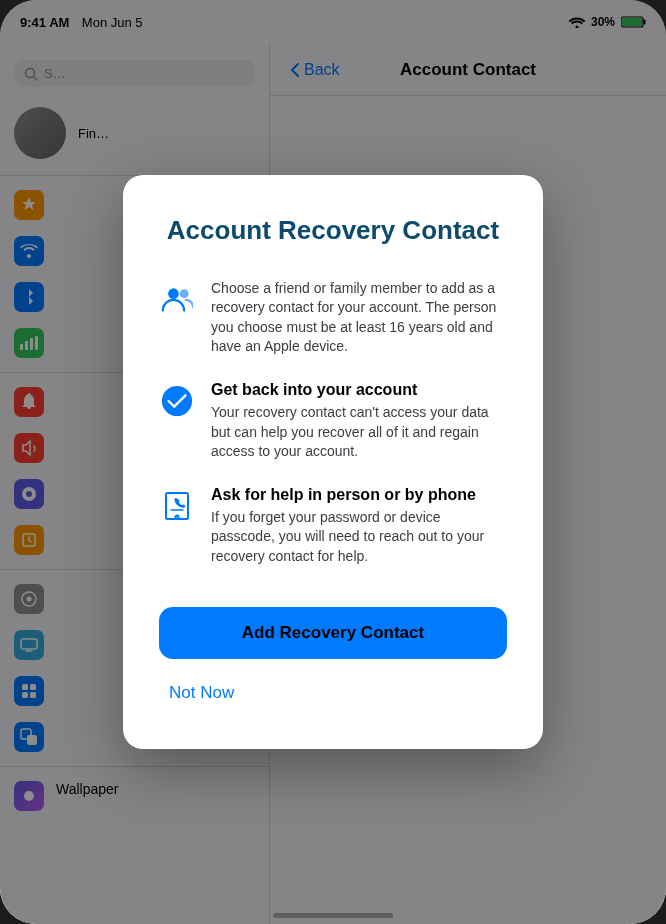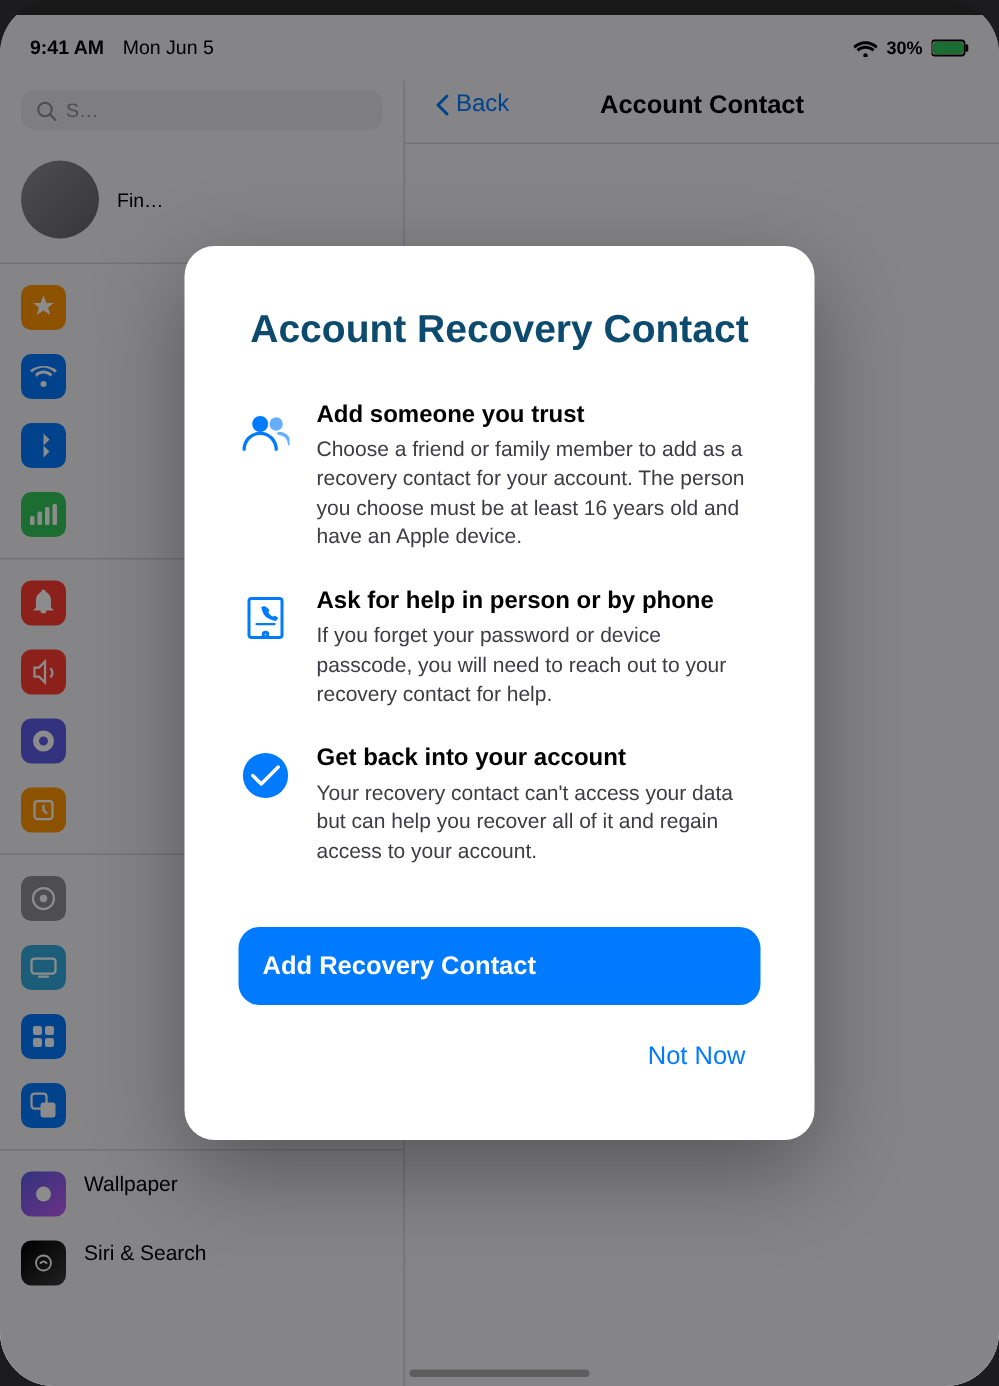--- a/index.html
+++ b/index.html
@@ -19,21 +19,21 @@
       height: 924px;
       background: #2c2c2e;
       border-radius: 36px;
       position: relative;
       overflow: hidden;
     }
 
     
     .status-bar {
       position: absolute;
-      top: 10px;
+      top: 0;
       left: 0;
       right: 0;
       height: 44px;
       background: #f2f2f7;
       display: flex;
       align-items: center;
       justify-content: space-between;
       padding: 0 20px;
       z-index: 100;
     }
@@ -250,40 +250,40 @@
     .feature-desc {
       font-size: 14px;
       color: #3c3c43;
       line-height: 1.4;
     }
 
     .btn-primary {
       width: 100%;
       padding: 16px;
       background: #007aff;
-      color: #ffffff;
+      color: #000000;
       font-size: 17px;
       font-weight: 600;
       border: none;
       border-radius: 14px;
       cursor: pointer;
       margin-bottom: 14px;
-      text-align: left;
+      text-align: center;
     }
 
     .btn-secondary {
       width: 100%;
       padding: 10px;
       background: transparent;
       color: #007aff;
       font-size: 17px;
       font-weight: 400;
       border: none;
       cursor: pointer;
-      text-align: right;
+      text-align: left;
     }
 
     
     .home-indicator {
       position: absolute;
       bottom: 6px;
       left: 50%;
       transform: translateX(-50%);
       width: 120px;
       height: 5px;
@@ -449,29 +449,20 @@
       <div class="sidebar-divider"></div>
 
       <div class="sidebar-item">
         <div class="app-icon" style="background:linear-gradient(135deg,#5e5ce6,#bf5af2);">
           <svg width="14" height="14" viewBox="0 0 14 14" fill="white">
               <circle cx="7" cy="7" r="5"></circle>
             </svg>
         </div>
         <span class="sidebar-item-label">Wallpaper</span>
       </div>
-      <div class="sidebar-item">
-        <div class="app-icon" style="background:linear-gradient(135deg,#000,#3c3c3c);">
-          <svg width="14" height="14" viewBox="0 0 14 14" fill="white">
-              <circle cx="7" cy="7" r="5" fill="none" stroke="white" stroke-width="1.2"></circle>
-              <path d="M5 7q2-2 4 0" stroke="white" stroke-width="1.2" fill="none" stroke-linecap="round"></path>
-            </svg>
-        </div>
-        <span class="sidebar-item-label">Siri &amp; Search</span>
-      </div>
     </div>
 
     <div class="main-content">
       <div class="nav-bar">
         <div class="nav-back">
           <svg width="10" height="16" viewBox="0 0 10 16">
             <path d="M8 2L2 8l6 6" stroke="#007aff" stroke-width="2" fill="none" stroke-linecap="round" stroke-linejoin="round"></path>
           </svg>
           <span>Back</span>
         </div>
@@ -491,54 +482,53 @@
         <div class="feature-item">
           <div class="feature-icon people-icon">
             <svg width="36" height="30" viewBox="0 0 36 30" fill="none">
               <circle cx="14" cy="9" r="6" fill="#007aff"></circle>
               <path d="M2 28c0-6.627 5.373-12 12-12h0c6.627 0 12 5.373 12 12" stroke="#007aff" stroke-width="2.5" fill="none" stroke-linecap="round"></path>
               <circle cx="26" cy="9" r="5" fill="#007aff" opacity="0.6"></circle>
               <path d="M28 16c4.418 0 8 3.582 8 8" stroke="#007aff" stroke-width="2.5" fill="none" stroke-linecap="round" opacity="0.6"></path>
             </svg>
           </div>
           <div class="feature-text">
-            <div class="feature-title">Add someone you trust</div>
             <div class="feature-desc">Choose a friend or family member to add as a recovery contact for your account. The person you choose must be at least 16 years old and have an Apple device.</div>
+          </div>
+        </div>
+
+        <div class="feature-item">
+          <div class="feature-icon check-icon">
+            <svg width="34" height="34" viewBox="0 0 34 34" fill="none">
+              <circle cx="17" cy="17" r="16" fill="#007aff"></circle>
+              <path d="M8 17l6 6 12-12" stroke="white" stroke-width="2.5" stroke-linecap="round" stroke-linejoin="round"></path>
+            </svg>
+          </div>
+          <div class="feature-text">
+            <div class="feature-title">Get back into your account</div>
+            <div class="feature-desc">Your recovery contact can't access your data but can help you recover all of it and regain access to your account.</div>
           </div>
         </div>
 
         <div class="feature-item">
           <div class="feature-icon phone-icon">
             <svg width="32" height="32" viewBox="0 0 32 32" fill="none">
               <path d="M6.5 3C5.7 3 5 3.7 5 4.5v23c0 .8.7 1.5 1.5 1.5h19c.8 0 1.5-.7 1.5-1.5v-23c0-.8-.7-1.5-1.5-1.5h-19zM16 25.5a1.5 1.5 0 1 1 0 3 1.5 1.5 0 0 1 0-3z" fill="none" stroke="#007aff" stroke-width="2"></path>
               <path d="M8 4h16v18H8V4z" fill="none"></path>
               <path d="M10 20h12" stroke="#007aff" stroke-width="1.5" stroke-linecap="round"></path>
 
               <path d="M13 8c.5 3 1.5 5.5 3 7s4 2.5 7 3l1.5-2-2-1.5c-.5 0-1 .5-1.5.5-1 0-3-2-3-3 0-.5.5-1 .5-1.5L17 9l-2-1-2 1z" fill="#007aff"></path>
             </svg>
           </div>
           <div class="feature-text">
             <div class="feature-title">Ask for help in person or by phone</div>
             <div class="feature-desc">If you forget your password or device passcode, you will need to reach out to your recovery contact for help.</div>
           </div>
         </div>
 
-        <div class="feature-item">
-          <div class="feature-icon check-icon">
-            <svg width="34" height="34" viewBox="0 0 34 34" fill="none">
-              <circle cx="17" cy="17" r="16" fill="#007aff"></circle>
-              <path d="M8 17l6 6 12-12" stroke="white" stroke-width="2.5" stroke-linecap="round" stroke-linejoin="round"></path>
-            </svg>
-          </div>
-          <div class="feature-text">
-            <div class="feature-title">Get back into your account</div>
-            <div class="feature-desc">Your recovery contact can't access your data but can help you recover all of it and regain access to your account.</div>
-          </div>
-        </div>
-
       </div>
 
       <button class="btn-primary">Add Recovery Contact</button>
       <button class="btn-secondary">Not Now</button>
 
     </div>
   </div>
 
   <div class="home-indicator"></div>
 

